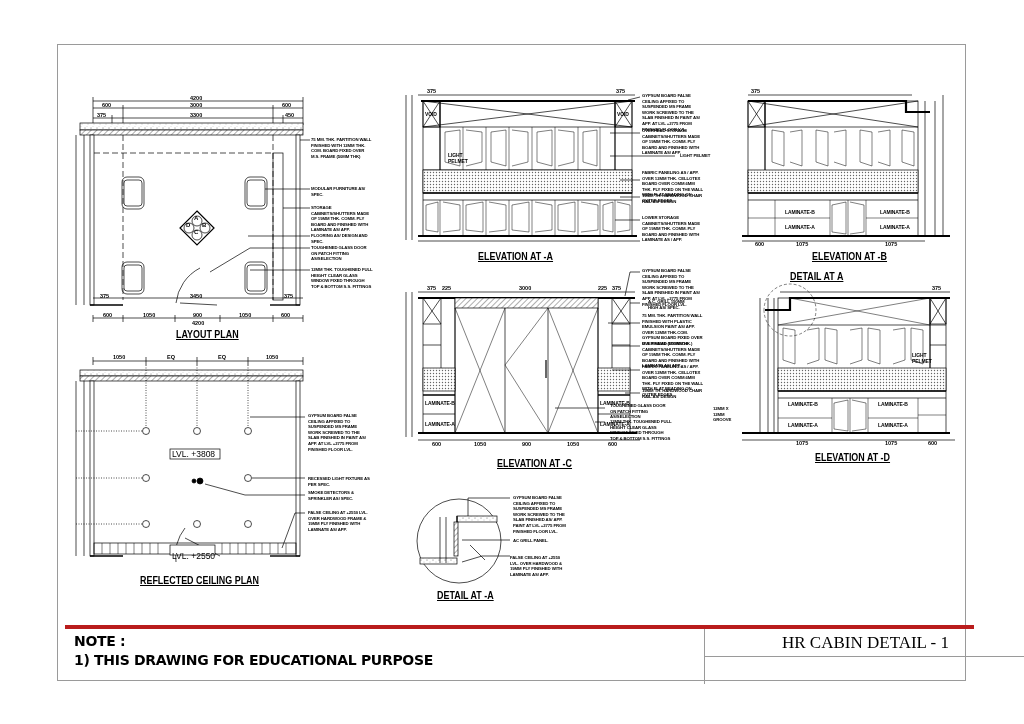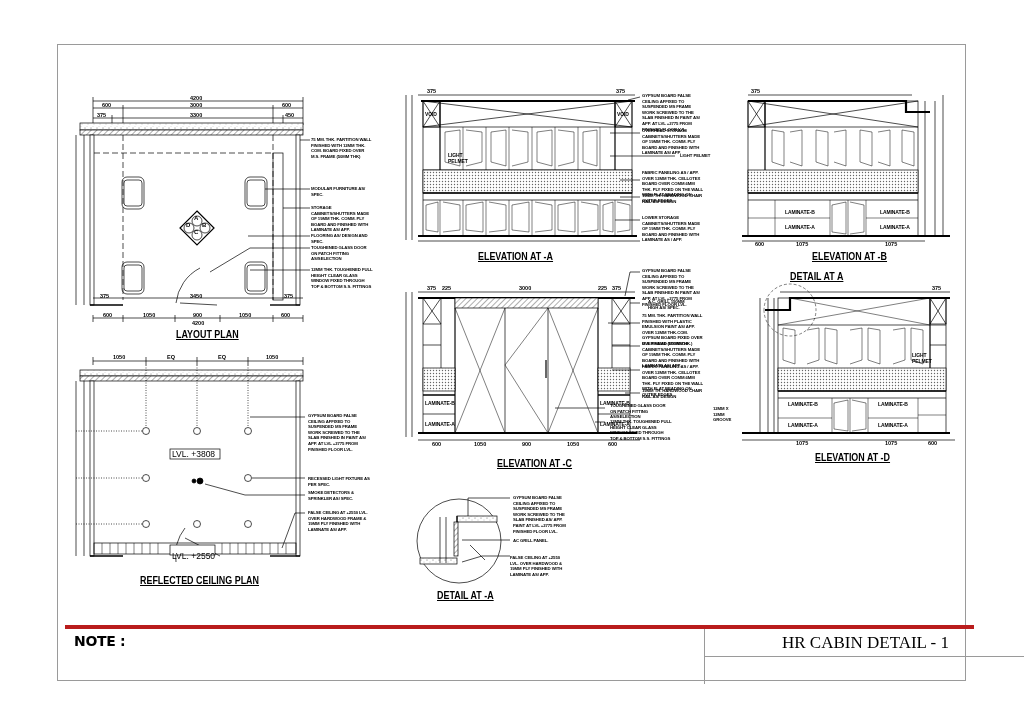--- a/index.html
+++ b/index.html
@@ -508,17 +508,18 @@
 
   <span class="ttl" style="left:437px;top:589px;">DETAIL AT -A</span>
   <span class="nt" style="left:513px;top:495px;width:56px;">GYPSUM BOARD FALSE CEILING AFFIXED TO SUSPENDED MS FRAME WORK SCREWED TO THE SLAB FINISHED AS/ APP. PAINT AT LVL +2775 FROM FINISHED FLOOR LVL.</span>
   <span class="nt" style="left:513px;top:538px;">AC GRILL PANEL.</span>
   <span class="nt" style="left:510px;top:555px;width:58px;">FALSE CEILING AT +2550 LVL. OVER HARDWOOD &amp; 19MM PLY FINISHED WITH LAMINATE AS/ APP.</span>
 </div>
 
 <div class="titleblock">
   <div class="note">
     <div>NOTE :</div>
+    <div>1) THIS DRAWING FOR EDUCATIONAL PURPOSE</div>
   </div>
   <div class="tb-right">
     <div class="tb-title">HR CABIN DETAIL - 1</div>
   </div>
 </div>
 
 </body></html>

